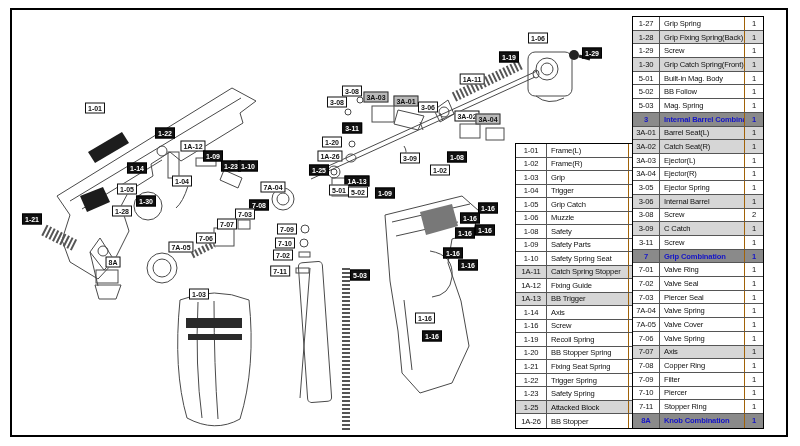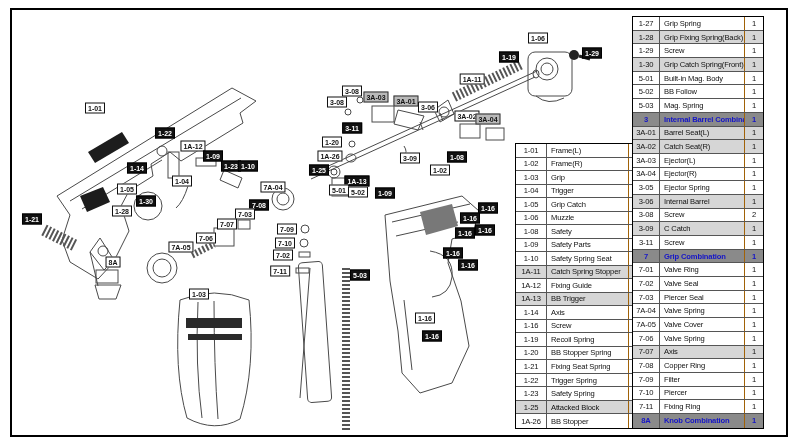--- a/index.html
+++ b/index.html
@@ -445,21 +445,21 @@
         <div class="cell name">Filter</div>
         <div class="cell qty">1</div>
       </div>
       <div class="trow white">
         <div class="cell code">7-10</div>
         <div class="cell name">Piercer</div>
         <div class="cell qty">1</div>
       </div>
       <div class="trow white">
         <div class="cell code">7-11</div>
-        <div class="cell name">Fixing Ring</div>
+        <div class="cell name">Stopper Ring</div>
         <div class="cell qty">1</div>
       </div>
       <div class="trow section">
         <div class="cell code">8A</div>
         <div class="cell name">Knob Combination</div>
         <div class="cell qty">1</div>
       </div>
     </div>
 
   <div class="frame-border"></div>

